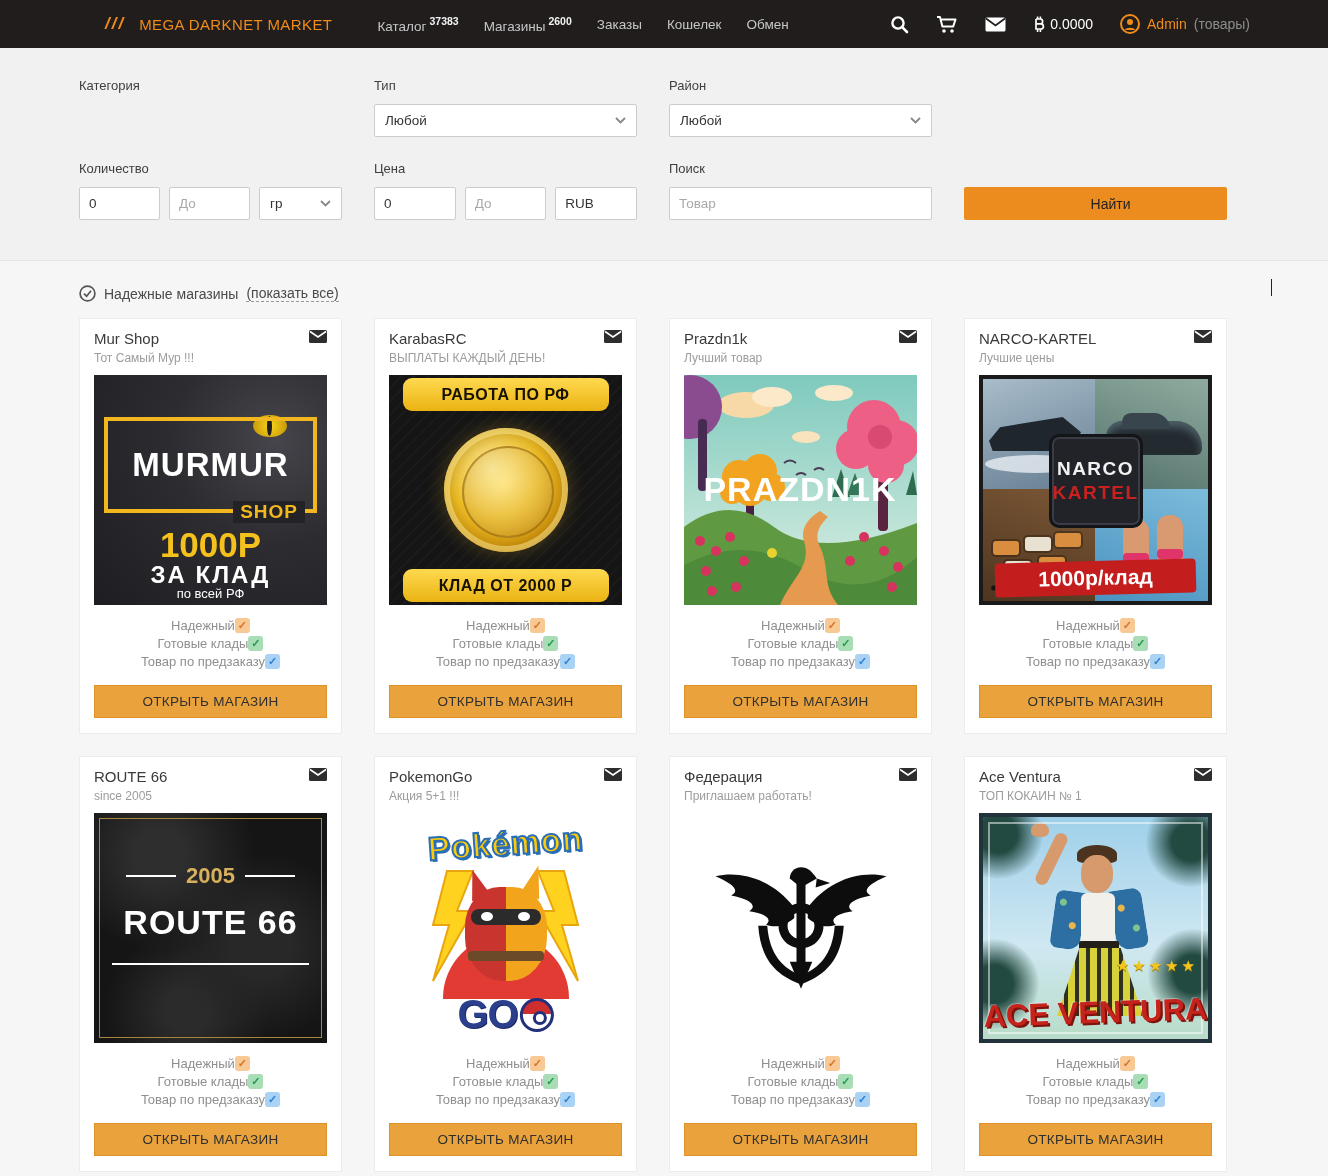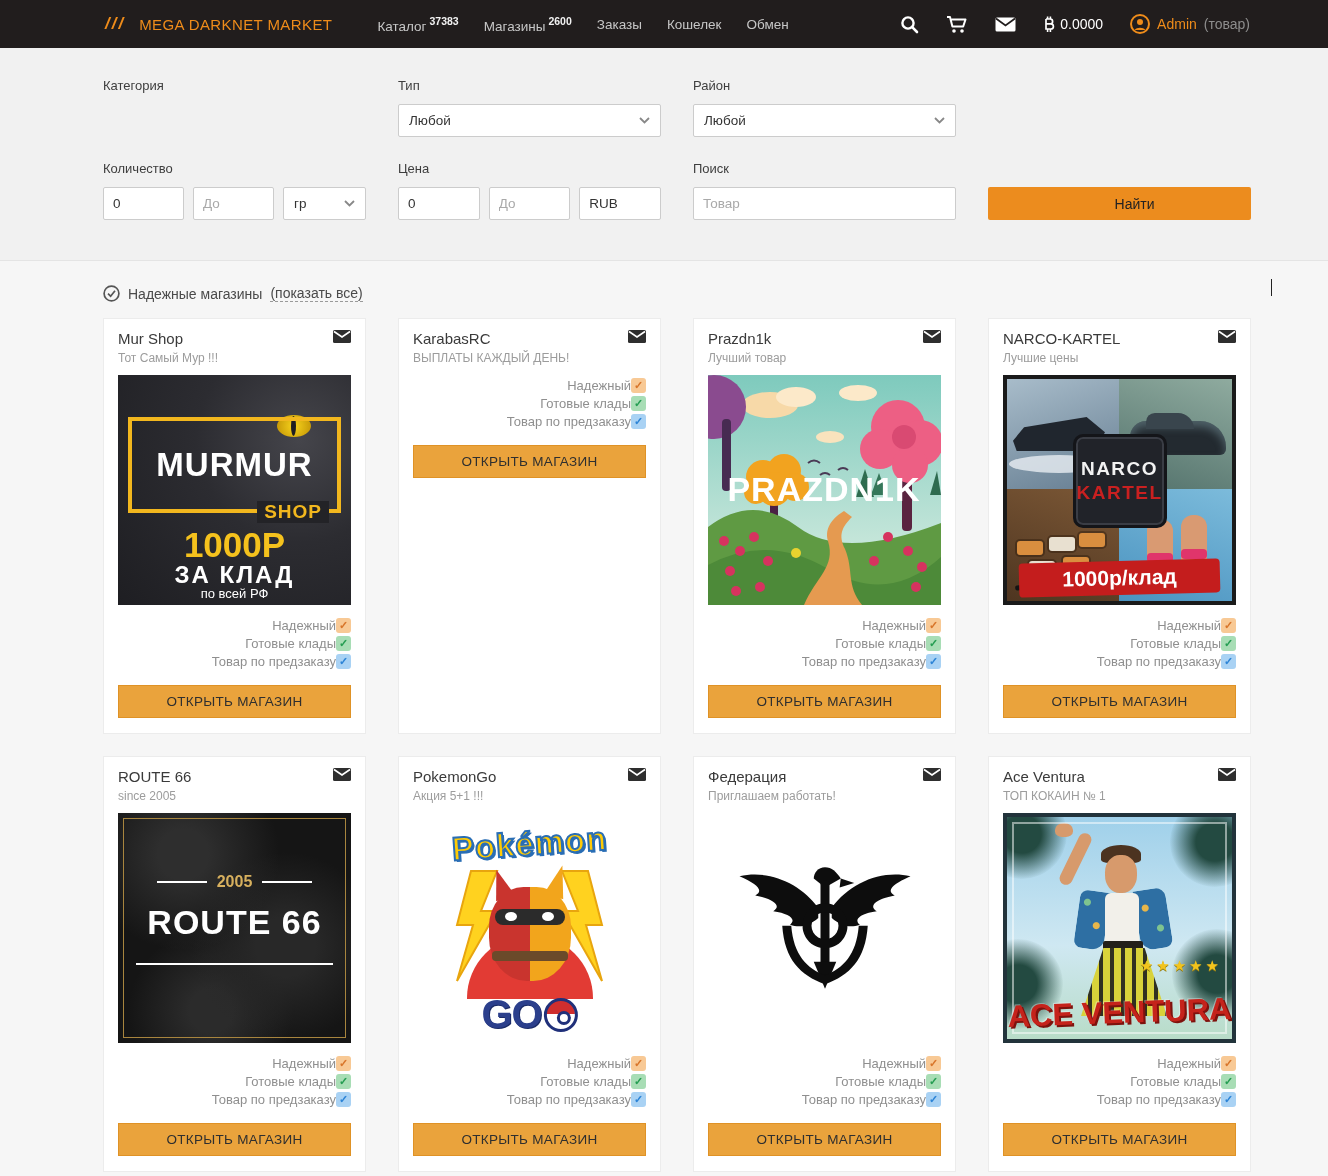--- a/index.html
+++ b/index.html
@@ -23,21 +23,21 @@
   .nav-link { color:#c6c6c6; font-size:13.5px; margin-left:25px; cursor:pointer; white-space:nowrap;text-align:right; }
   .nav-count { color:#f2f2f2; font-size:10.5px; font-weight:700; vertical-align:super; margin-left:3px; }
   .nav-right { margin-left:auto; display:flex; align-items:center; gap:27px; }
   .nav-icon { display:flex; align-items:center; cursor:pointer; }
   .balance { color:#fff; font-size:14px; display:flex; align-items:center; gap:5px; }
   .user { display:flex; align-items:center; gap:7px; cursor:pointer; }
   .user-name { color:#ef8c1a; font-size:14px; }
   .user-logout { color:#8d8d8d; font-size:14px; }
   
   .filterbar { background:#f1f1f1; border-bottom:1px solid #e4e4e4; padding:30px 0 40px; }
-  .container { width:1148px; margin-left:103px; }
+  .container { width:1148px; margin-left:79px; }
   .fgrid { display:grid; grid-template-columns:repeat(4,263px); column-gap:32px; }
   .fgrid + .fgrid { margin-top:24px; }
   .flabel { font-size:13px; color:#3e3e3e; margin-bottom:11px; }
   .select {
     height:33px; background:#fff; border:1px solid #ccc; border-radius:2px;
     display:flex; align-items:center; justify-content:space-between;
     padding:0 10px; font-size:13.5px; color:#333; cursor:pointer;
   }
   .tinput {
     height:33px; width:100%; border:1px solid #ccc; border-radius:2px;
@@ -54,21 +54,21 @@
   
   .main { padding-top:24px; }
   .section-head { display:flex; align-items:center; gap:8px; font-size:14px; color:#4a4a4a; margin-bottom:16px; }
   .show-all { border-bottom:1px dashed #9a9a9a; cursor:pointer; }
   .cards { display:grid; grid-template-columns:repeat(4,263px); column-gap:32px; row-gap:22px; }
   .card { background:#fff; border:1px solid #ececec; padding:11px 14px 15px; }
   .card-head { display:flex; justify-content:space-between; align-items:flex-start; }
   .card-title { font-size:15px; color:#3a3a3a; }
   .card-tag { font-size:12px; color:#9c9c9c; margin-top:4px; }
   .features { margin-top:11px; }
-  .feature { display:flex; justify-content:flex-end; align-items:center; height:18px; font-size:13px; color:#8f8f8f; }
+  .feature { display:flex; justify-content:center; align-items:center; height:18px; font-size:13px; color:#8f8f8f; }
   .badge { width:15px; height:15px; border-radius:3px; display:flex; align-items:center; justify-content:center; font-size:11px; font-weight:700; line-height:1; }
   .badge.orange { background:#f8c995; color:#d8752a; }
   .badge.green  { background:#a8ddb5; color:#259d52; }
   .badge.blue   { background:#a9d2f4; color:#2d84d6; }
   .open-btn {
     margin-top:15px; width:100%; height:33px;
     background:#eaa33c; border:1px solid #df9226;
     color:#2f2f2f; font-size:13.5px; font-family:inherit; cursor:pointer; letter-spacing:.3px;
   }
   
@@ -124,22 +124,22 @@
   .nar-l2 { color:#c92020; font-weight:800; font-size:19px; letter-spacing:1.5px; }
   .nar-price { left:12px; right:12px; bottom:6px; height:34px; background:#c41d1d; transform:rotate(-1.5deg);
                border-radius:4px; display:flex; align-items:center; justify-content:center;
                color:#fff; font-weight:800; font-size:21px; }
   
   .b-route { background-color:#151515;
     background-image:radial-gradient(circle at 28% 18%, #2e2e2e 0 10%, transparent 38%),
                      radial-gradient(circle at 72% 58%, #282828 0 14%, transparent 44%),
                      radial-gradient(circle at 40% 86%, #2b2b2b 0 9%, transparent 34%); }
   .route-border { inset:5px; border:1px solid #a8853e; }
-  .route-2005 { top:60px; left:0; right:0; display:flex; align-items:center; justify-content:center; gap:10px;
-                color:#d7b05e; font-weight:800; font-size:16px; }
+  .route-2005 { top:50px; left:0; right:0; display:flex; align-items:center; justify-content:center; gap:10px;
+                color:#d7b05e; font-weight:800; font-size:22px; }
   .route-2005 .line { width:50px; height:2px; background:#fff; }
   .route-name { top:90px; left:0; right:0; text-align:center; color:#fff; font-weight:800; font-size:34px; letter-spacing:1px; }
   .route-line { top:150px; left:18px; right:18px; height:2px; background:#fff; }
   
   .b-pok { background:#fff; }
   .pok-logo { top:12px; left:0; right:0; text-align:center; font-size:33px; font-weight:800;
               color:#ffcb05; -webkit-text-stroke:2px #2a6eb5; transform:rotate(-4deg);
               text-shadow:2px 2px 0 #2a6eb5; letter-spacing:1px; }
   .pok-dome { left:50%; bottom:44px; transform:translateX(-50%); width:126px; height:64px;
               border-radius:126px 126px 0 0; background:#e23b34; }
@@ -231,21 +231,21 @@
         </svg>
       <span>0.0000</span>
     </span>
     <span class="user">
       <svg width="20" height="20" viewBox="0 0 20 20">
           <circle cx="10" cy="10" r="9" fill="none" stroke="#ef8c1a" stroke-width="2"></circle>
           <circle cx="10" cy="8" r="3" fill="#ef8c1a"></circle>
           <path d="M4.5 16 a6.5 5 0 0 1 11 0" fill="#ef8c1a"></path>
         </svg>
       <span class="user-name">Admin</span>
-      <span class="user-logout">(товар)</span>
+      <span class="user-logout">(товары)</span>
     </span>
   </div>
 </div>
 
 <div class="filterbar">
   <div class="container">
     <div class="fgrid">
       <div>
         <div class="flabel">Категория</div>
       </div>
@@ -351,20 +351,25 @@
 
     <div class="card">
       <div class="card-head">
         <span class="card-title">KarabasRC</span>
         <svg width="18" height="13" viewBox="0 0 18 13">
             <rect width="18" height="13" rx="1.5" fill="#2e2e2e"></rect>
             <path d="M1 1.5 L9 7 L17 1.5" fill="none" stroke="#fff" stroke-width="1.6"></path>
           </svg>
       </div>
       <div class="card-tag">ВЫПЛАТЫ КАЖДЫЙ ДЕНЬ!</div>
+      <div class="banner b-kar">
+        <div class="abs kar-banner kar-top">РАБОТА ПО РФ</div>
+        <div class="abs kar-coin"></div>
+        <div class="abs kar-banner kar-bot">КЛАД ОТ 2000 Р</div>
+      </div>
       <div class="features">
         <div class="feature">
             <span>Надежный</span>
             <span class="badge orange">✓</span>
           </div>
         <div class="feature">
             <span>Готовые клады</span>
             <span class="badge green">✓</span>
           </div>
         <div class="feature">

